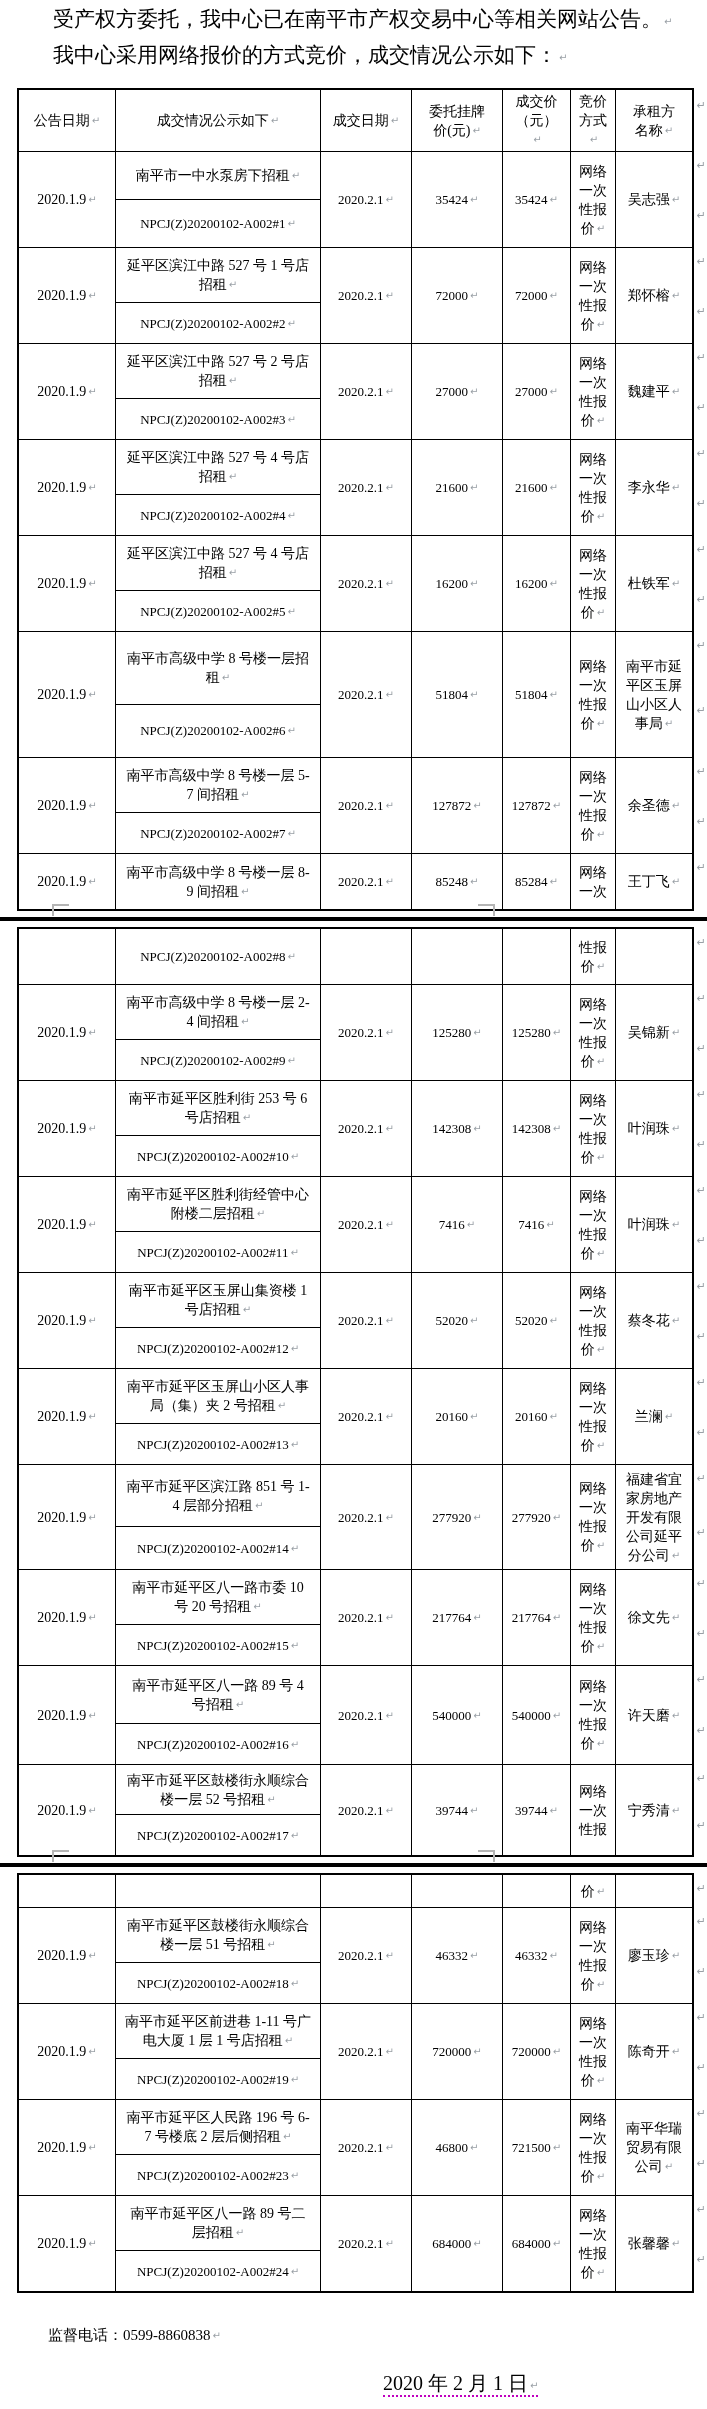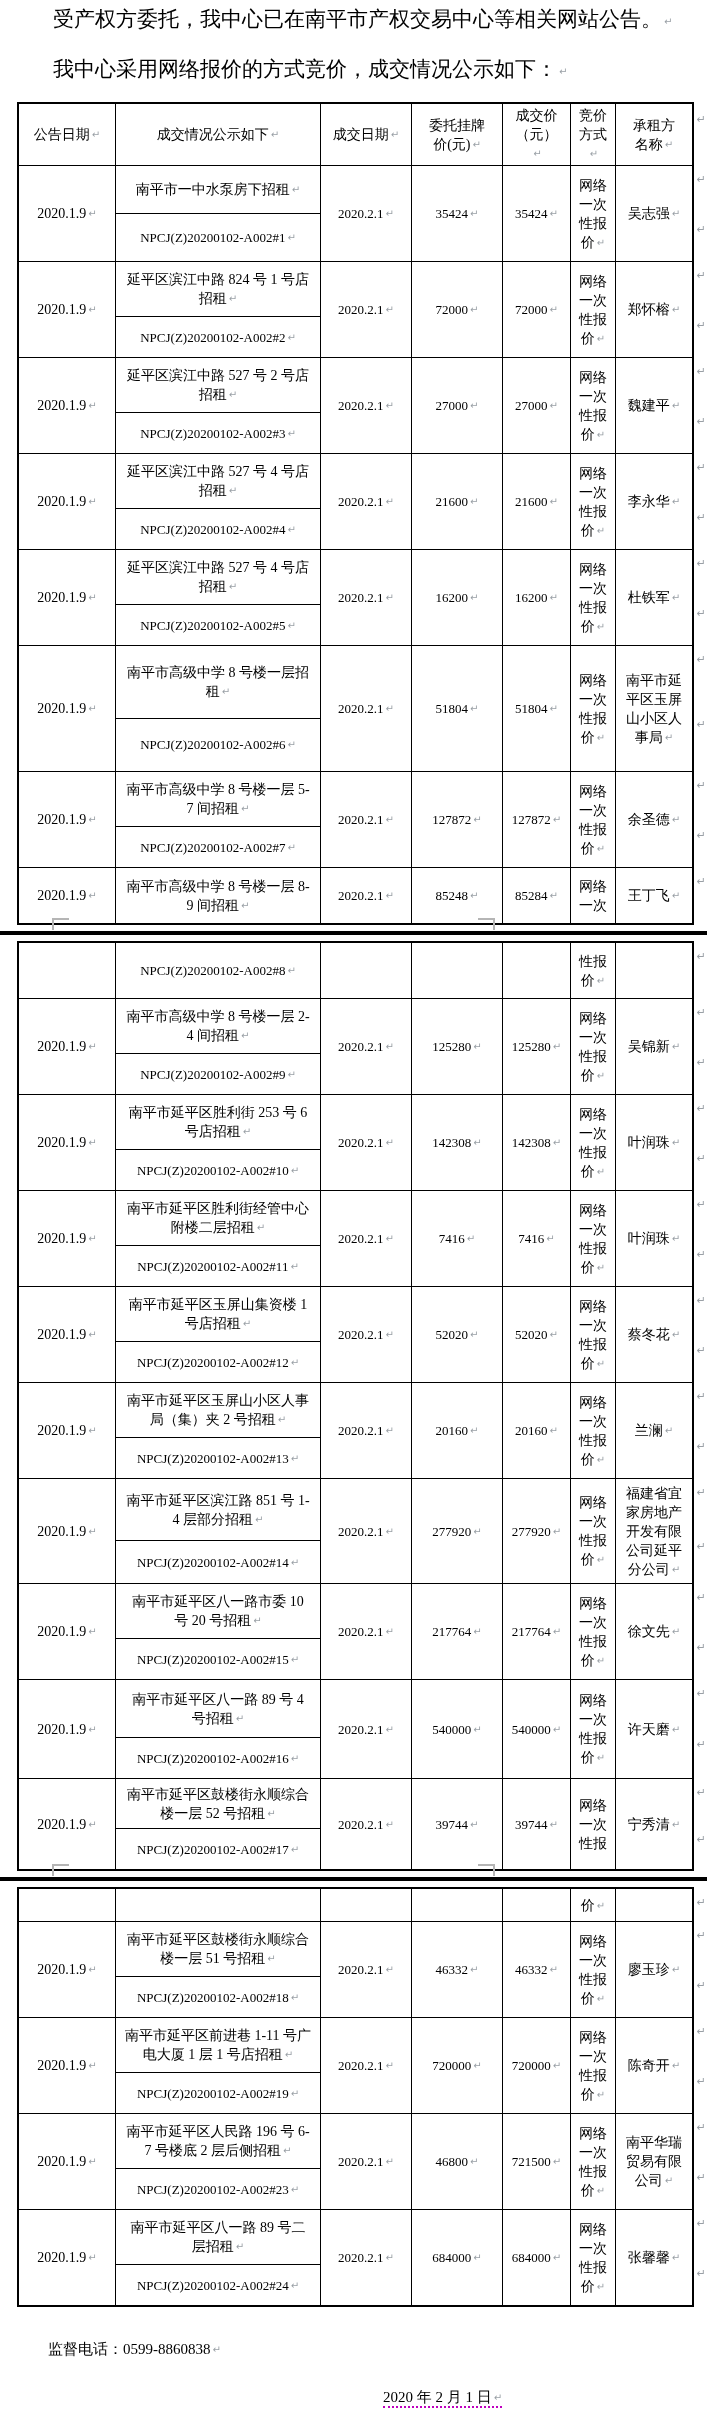--- a/index.html
+++ b/index.html
@@ -4,57 +4,57 @@
 <style>
   html,body{margin:0;padding:0;}
   body{
     width:707px;height:2409px;overflow:hidden;background:#ffffff;color:#000;
     font-family:"Liberation Serif","DejaVu Sans",serif;
     -webkit-font-smoothing:none;
   }
   .page{position:relative;width:707px;}
   p.intro{font-size:21px;line-height:21px;margin:0 14px 0 20px;text-indent:33px;}
   #p1{padding-top:9px;}
-  #p2{margin-top:27px;}
+  #p2{margin-top:13px;}
 
   .tseg{width:673px;margin-left:17px;border:2px solid #000;background:#fff;}
   #seg-a{margin-top:20px;}
   .trow{
     display:grid;grid-template-columns:97px 205px 91px 91px 68px 45px 76px;
     border-bottom:1px solid #000;position:relative;
   }
   .trow:last-child{border-bottom:none;}
   .cell{
     border-right:1px solid #000;display:flex;align-items:center;justify-content:center;
     text-align:center;font-size:14px;line-height:19px;padding:2px 8px;box-sizing:border-box;
     word-break:break-all;
   }
   .c7{border-right:none;padding:2px 9px;}
-  .c6{padding:2px 5px;font-family:Liberation Serif, serif;}
+  .c6{padding:2px 5px;}
   .c2{padding:0;flex-direction:column;align-items:stretch;justify-content:stretch;}
   .sname,.scode{
     flex:1 1 auto;display:flex;align-items:center;justify-content:center;
     padding:2px 8px;box-sizing:border-box;text-align:center;line-height:19px;
   }
   .sname{border-bottom:1px solid #000;min-height:44px;font-size:14px;}
   .sname.nodiv{border-bottom:none;}
   .scode{font-size:13px;min-height:40px;}
   .thead{min-height:60px;}
   .mono-num{font-size:13px;}
   .pm::after{content:"\21B5";color:var(--markgray,#9aa0a6);font-size:10px;margin-left:2px;vertical-align:1px;}
   .lanepm{position:absolute;right:-14px;color:var(--markgray,#9aa0a6);font-size:11px;line-height:11px;}
 
   .pbreak{height:4px;background:#000;width:707px;margin:6px 0;position:relative;}
   .bmark{position:absolute;top:-13px;width:15px;height:10px;
     border-left:2px solid #b5b5b5;border-top:2px solid #b5b5b5;}
   .bmark.m1{left:52px;}
   .bmark.m2{left:478px;transform:scaleX(-1);}
 
   .phone-line{margin:32px 0 0 48px;font-size:15px;line-height:21px;}
-  .docdate-line{margin:27px 0 0 0;padding-left:383px;font-size:15px;line-height:21px;}
+  .docdate-line{margin:27px 0 0 0;padding-left:383px;font-size:20px;line-height:21px;}
   .docdate-underline{border-bottom:2px dotted var(--dateunderline,#bf00bf);padding-bottom:1px;}
 </style>
 </head>
 <body>
 
 <div class="page">
 
   <p class="intro" id="p1"><span class="pm">受产权方委托，我中心已在南平市产权交易中心等相关网站公告。</span></p>
   <p class="intro" id="p2"><span class="pm">我中心采用网络报价的方式竞价，成交情况公示如下：</span></p>
 
@@ -112,21 +112,21 @@
         </div>
         <span class="lanepm" style="top: 8px;">↵</span>
         <span class="lanepm" style="top: calc(50% + 10px);">↵</span>
       </div>
       <div class="trow" style="min-height: 95px;">
         <div class="cell c1">
           <span class="pm">2020.1.9</span>
         </div>
         <div class="cell c2">
           <div class="sname">
-            <span class="pm">延平区滨江中路 824 号 1 号店招租</span>
+            <span class="pm">延平区滨江中路 527 号 1 号店招租</span>
           </div>
           <div class="scode">
             <span class="pm">NPCJ(Z)20200102-A002#2</span>
           </div>
         </div>
         <div class="cell c3 mono-num">
           <span class="pm">2020.2.1</span>
         </div>
         <div class="cell c4 mono-num">
           <span class="pm">72000</span>

